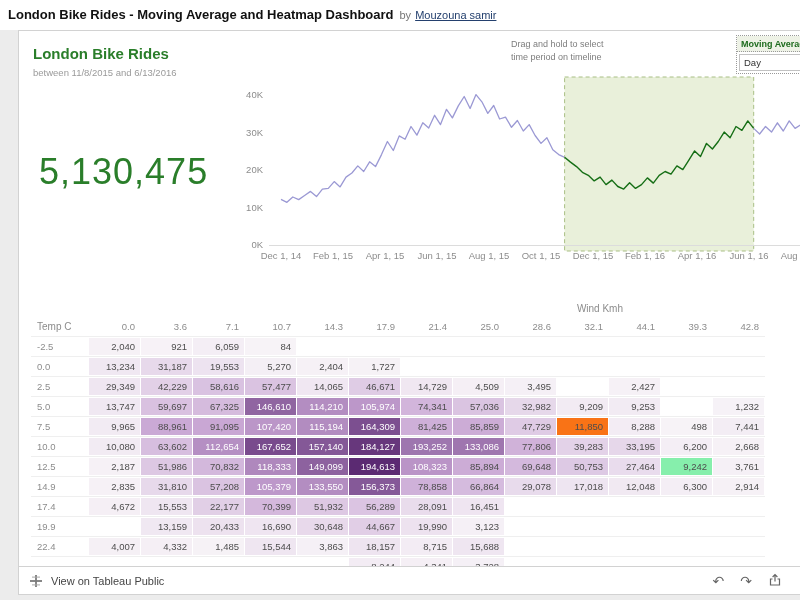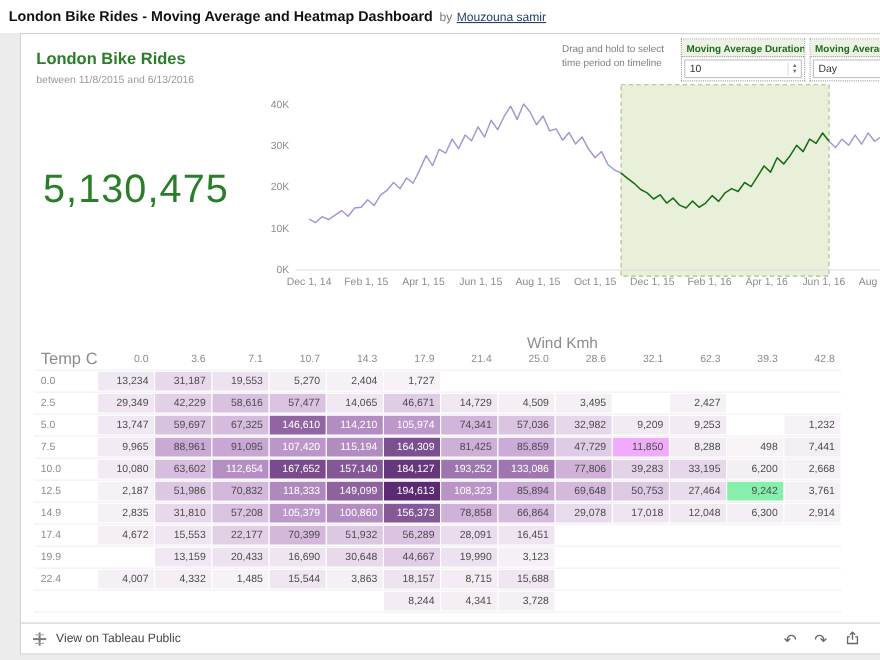--- a/index.html
+++ b/index.html
@@ -23,27 +23,27 @@
   .param-h{font-size:9px;font-weight:bold;color:#1e6b1e;background:#eef2e6;padding:3px 4px 2px 4px;
            border-bottom:1px dotted #999;white-space:nowrap;overflow:hidden}
   .param-v{display:flex;align-items:center;justify-content:space-between;height:15px;margin:2px;
            border:1px solid #c2c2c2;font-size:9.5px;color:#333;padding-left:4px;cursor:pointer}
   .spin{display:flex;flex-direction:column;font-size:5px;line-height:5px;color:#666;
         border-left:1px solid #ddd;padding:1px 3px}
   #line-svg{position:absolute;left:0;top:44px}
   #line-svg text.tick{fill:#8c8c8c;font-size:9.5px;font-family:"Liberation Sans",sans-serif}
   .hm-title{position:absolute;left:14px;top:248px;font-size:13.5px;font-weight:bold;color:#2a7e2a}
   .hm-sub{font-size:9.5px;font-weight:normal;color:#9a9a9a;margin-left:6px}
-  .wind-label{position:absolute;left:460px;top:272px;width:120px;text-align:left;font-size:14px;color:#8c8c8c}
+  .wind-label{position:absolute;left:484px;top:272px;width:120px;text-align:right;font-size:10px;color:#8c8c8c}
   #heatmap{position:absolute;left:12px;top:286px}
   #heatmap table{border-collapse:collapse;table-layout:fixed;font-size:9.5px}
   #heatmap td{padding:0;border-bottom:1px solid #efefef;height:19px;overflow:hidden}
   #heatmap td.ch{color:#8c8c8c;text-align:right;padding-right:6px;height:16px}
   #heatmap td.rl{color:#8c8c8c;text-align:left;padding-left:6px}
-  #heatmap td.th{font-size:15px}
+  #heatmap td.th{font-size:10px}
   #heatmap .c{height:17px;line-height:17px;margin:1px 1px 1px 0;text-align:right;padding-right:5px;cursor:pointer}
   .footerbar .logo{margin-left:10px;display:flex;align-items:center}
   .footerbar .vlabel{margin-left:8px;font-size:11px;color:#454545}
   .ficons{margin-left:auto;display:flex;align-items:center;gap:16px;padding-right:18px;color:#666}
   .ficon{font-size:14px;cursor:pointer;line-height:14px}
 </style>
 </head>
 <body>
 
 <div class="topbar">
@@ -58,30 +58,20 @@
     <div class="sum-title">London Bike Rides</div>
     <div class="sum-sub">between 11/8/2015 and 6/13/2016</div>
     <div class="sum-total">5,130,475</div>
 
 
     <div class="instr">
       <div>Drag and hold to select</div>
       <div>time period on timeline</div>
     </div>
 
-    <div class="param" style="left:600px">
-      <div class="param-h">Moving Average Duration</div>
-      <div class="param-v">
-        <span>10</span>
-        <span class="spin">
-          <span>▲</span>
-          <span>▼</span>
-        </span>
-      </div>
-    </div>
 
     <div class="param" style="left:717px">
       <div class="param-h">Moving Average Period</div>
       <div class="param-v">
         <span>Day</span>
 
       </div>
     </div>
 
     <svg id="line-svg" width="781" height="200">
@@ -133,25 +123,49 @@
               <td class="ch">0.0</td>
               <td class="ch">3.6</td>
               <td class="ch">7.1</td>
               <td class="ch">10.7</td>
               <td class="ch">14.3</td>
               <td class="ch">17.9</td>
               <td class="ch">21.4</td>
               <td class="ch">25.0</td>
               <td class="ch">28.6</td>
               <td class="ch">32.1</td>
-              <td class="ch">62.3</td>
+              <td class="ch">44.1</td>
               <td class="ch">39.3</td>
               <td class="ch">42.8</td>
             </tr>
             <tr>
+              <td class="rl">-2.5</td>
+              <td>
+                <div class="c" style="background:rgb(246,241,246);color:#4d4d4d">2,040</div>
+              </td>
+              <td>
+                <div class="c" style="background:rgb(247,242,247);color:#4d4d4d">921</div>
+              </td>
+              <td>
+                <div class="c" style="background:rgb(244,238,245);color:#4d4d4d">6,059</div>
+              </td>
+              <td>
+                <div class="c" style="background:rgb(247,243,247);color:#4d4d4d">84</div>
+              </td>
+              <td></td>
+              <td></td>
+              <td></td>
+              <td></td>
+              <td></td>
+              <td></td>
+              <td></td>
+              <td></td>
+              <td></td>
+            </tr>
+            <tr>
               <td class="rl">0.0</td>
               <td>
                 <div class="c" style="background:rgb(240,232,242);color:#4d4d4d">13,234</div>
               </td>
               <td>
                 <div class="c" style="background:rgb(231,217,235);color:#4d4d4d">31,187</div>
               </td>
               <td>
                 <div class="c" style="background:rgb(237,227,240);color:#4d4d4d">19,553</div>
               </td>
@@ -271,21 +285,21 @@
               <td>
                 <div class="c" style="background:rgb(206,175,216);color:#4d4d4d">81,425</div>
               </td>
               <td>
                 <div class="c" style="background:rgb(204,172,214);color:#4d4d4d">85,859</div>
               </td>
               <td>
                 <div class="c" style="background:rgb(223,203,229);color:#4d4d4d">47,729</div>
               </td>
               <td>
-                <div class="c" style="background:#f0abfc;color:#4d4d4d">11,850</div>
+                <div class="c" style="background:#f97316;color:#4d4d4d">11,850</div>
               </td>
               <td>
                 <div class="c" style="background:rgb(243,236,244);color:#4d4d4d">8,288</div>
               </td>
               <td>
                 <div class="c" style="background:rgb(247,243,247);color:#4d4d4d">498</div>
               </td>
               <td>
                 <div class="c" style="background:rgb(243,237,244);color:#4d4d4d">7,441</div>
               </td>
@@ -382,21 +396,21 @@
               <td>
                 <div class="c" style="background:rgb(231,217,235);color:#4d4d4d">31,810</div>
               </td>
               <td>
                 <div class="c" style="background:rgb(218,195,225);color:#4d4d4d">57,208</div>
               </td>
               <td>
                 <div class="c" style="background:rgb(189,152,202);color:#ffffff">105,379</div>
               </td>
               <td>
-                <div class="c" style="background:rgb(179,141,193);color:#ffffff">100,860</div>
+                <div class="c" style="background:rgb(179,141,193);color:#ffffff">133,550</div>
               </td>
               <td>
                 <div class="c" style="background:rgb(133,89,152);color:#ffffff">156,373</div>
               </td>
               <td>
                 <div class="c" style="background:rgb(207,177,217);color:#4d4d4d">78,858</div>
               </td>
               <td>
                 <div class="c" style="background:rgb(213,187,222);color:#4d4d4d">66,864</div>
               </td>

